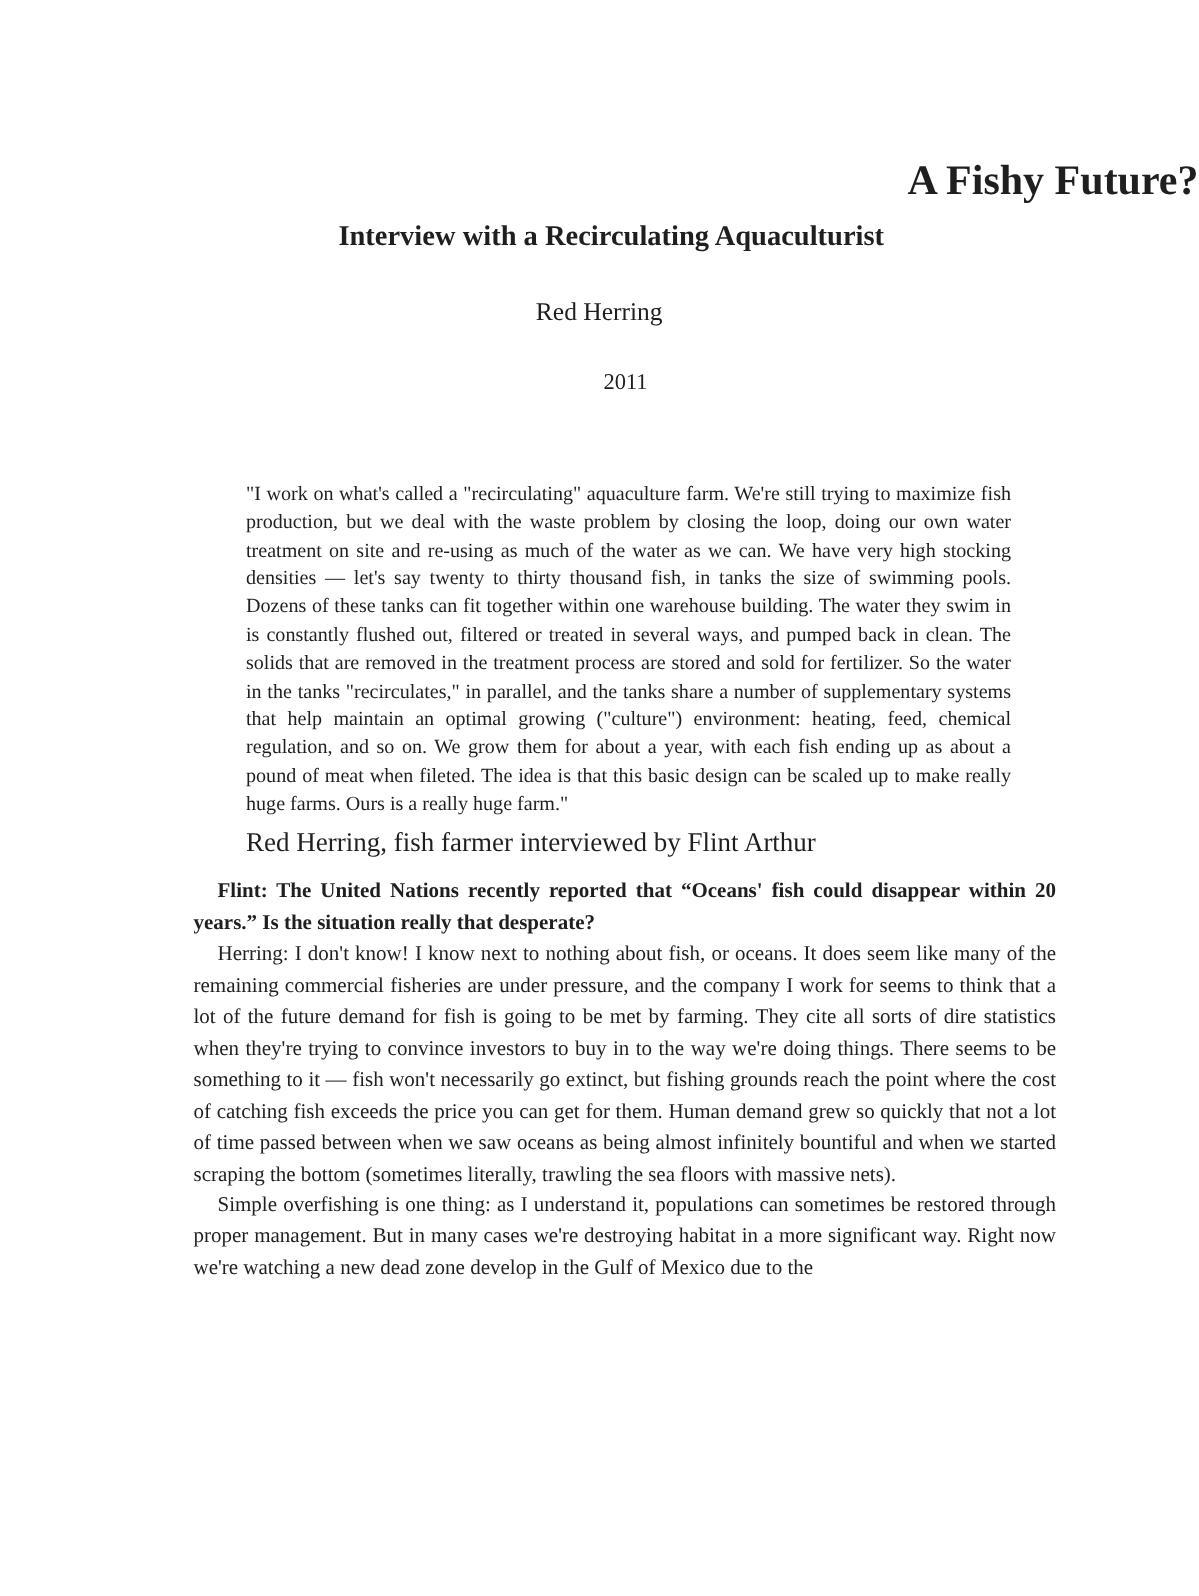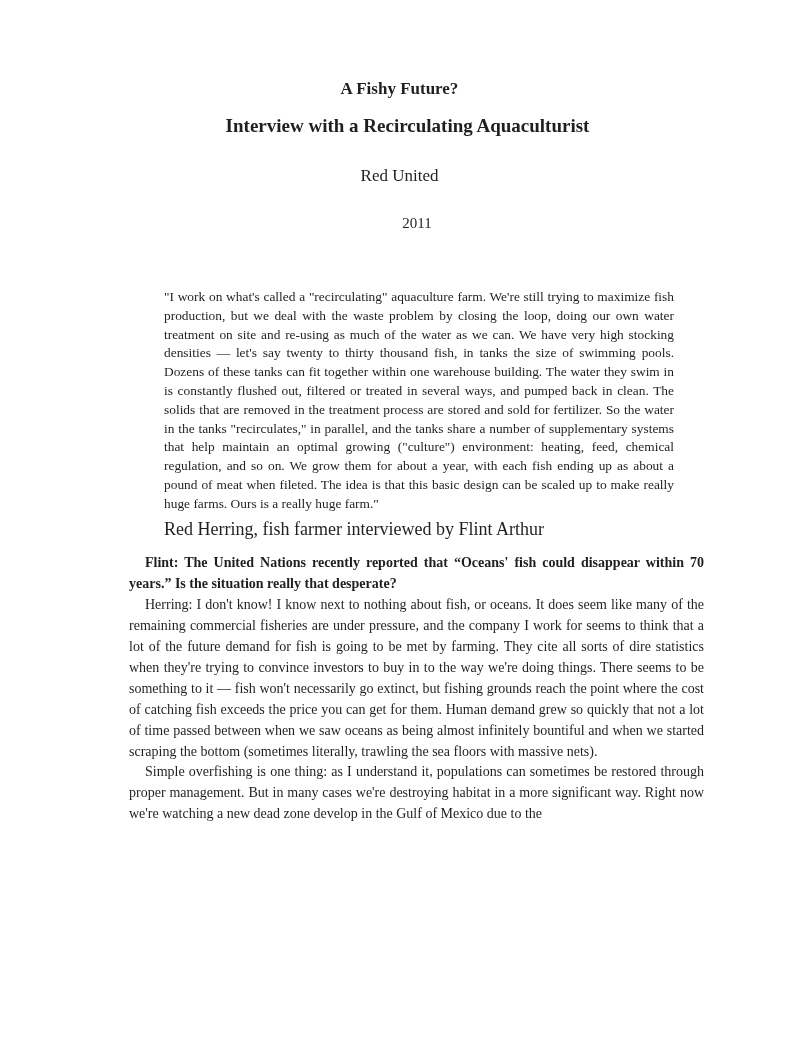--- a/index.html
+++ b/index.html
@@ -11,23 +11,23 @@
     position: relative;
     width: 799px;
     height: 1064px;
     background: #ffffff;
     overflow: hidden;
     color: #1f1f1f;
     font-family: "Liberation Serif", "DejaVu Serif", serif;
     -webkit-font-smoothing: antialiased;
   }
   .doc-title {
-    margin: 75px 0 0 0;
-    text-align: center;
-    font-size: 17px;
+    margin: 107px 0 0 0;
+    text-align: right;
+    font-size: 28px;
     font-weight: bold;
     line-height: 27px;
   }
   .doc-subtitle {
     margin: 15px 0 0 16px;
     text-align: center;
     font-size: 19px;
     font-weight: bold;
     line-height: 18px;
   }
@@ -76,28 +76,28 @@
 </style>
 </head>
 <body>
 
 <div class="page">
 
   <h1 class="doc-title">A Fishy Future?</h1>
 
   <h2 class="doc-subtitle">Interview with a Recirculating Aquaculturist</h2>
 
-  <div class="doc-author">Red United</div>
+  <div class="doc-author">Red Herring</div>
 
   <div class="doc-date">2011</div>
 
   <div class="epigraph">
     <p class="quote-text">"I work on what's called a "recirculating" aquaculture farm. We're still trying to maximize fish production, but we deal with the waste problem by closing the loop, doing our own water treatment on site and re-using as much of the water as we can. We have very high stocking densities — let's say twenty to thirty thousand fish, in tanks the size of swimming pools. Dozens of these tanks can fit together within one warehouse building. The water they swim in is constantly flushed out, filtered or treated in several ways, and pumped back in clean. The solids that are removed in the treatment process are stored and sold for fertilizer. So the water in the tanks "recirculates," in parallel, and the tanks share a number of supplementary systems that help maintain an optimal growing ("culture") environment: heating, feed, chemical regulation, and so on. We grow them for about a year, with each fish ending up as about a pound of meat when fileted. The idea is that this basic design can be scaled up to make really huge farms. Ours is a really huge farm."</p>
     <p class="attribution">Red Herring, fish farmer interviewed by Flint Arthur</p>
   </div>
 
   <div class="interview">
-    <p class="question">Flint: The United Nations recently reported that “Oceans' fish could disappear within 70 years.” Is the situation really that desperate?</p>
+    <p class="question">Flint: The United Nations recently reported that “Oceans' fish could disappear within 20 years.” Is the situation really that desperate?</p>
     <p>Herring: I don't know! I know next to nothing about fish, or oceans. It does seem like many of the remaining commercial fisheries are under pressure, and the company I work for seems to think that a lot of the future demand for fish is going to be met by farming. They cite all sorts of dire statistics when they're trying to convince investors to buy in to the way we're doing things. There seems to be something to it — fish won't necessarily go extinct, but fishing grounds reach the point where the cost of catching fish exceeds the price you can get for them. Human demand grew so quickly that not a lot of time passed between when we saw oceans as being almost infinitely bountiful and when we started scraping the bottom (sometimes literally, trawling the sea floors with massive nets).</p>
     <p>Simple overfishing is one thing: as I understand it, populations can sometimes be restored through proper management. But in many cases we're destroying habitat in a more significant way. Right now we're watching a new dead zone develop in the Gulf of Mexico due to the</p>
   </div>
 
 </div>
 
 </body></html>

